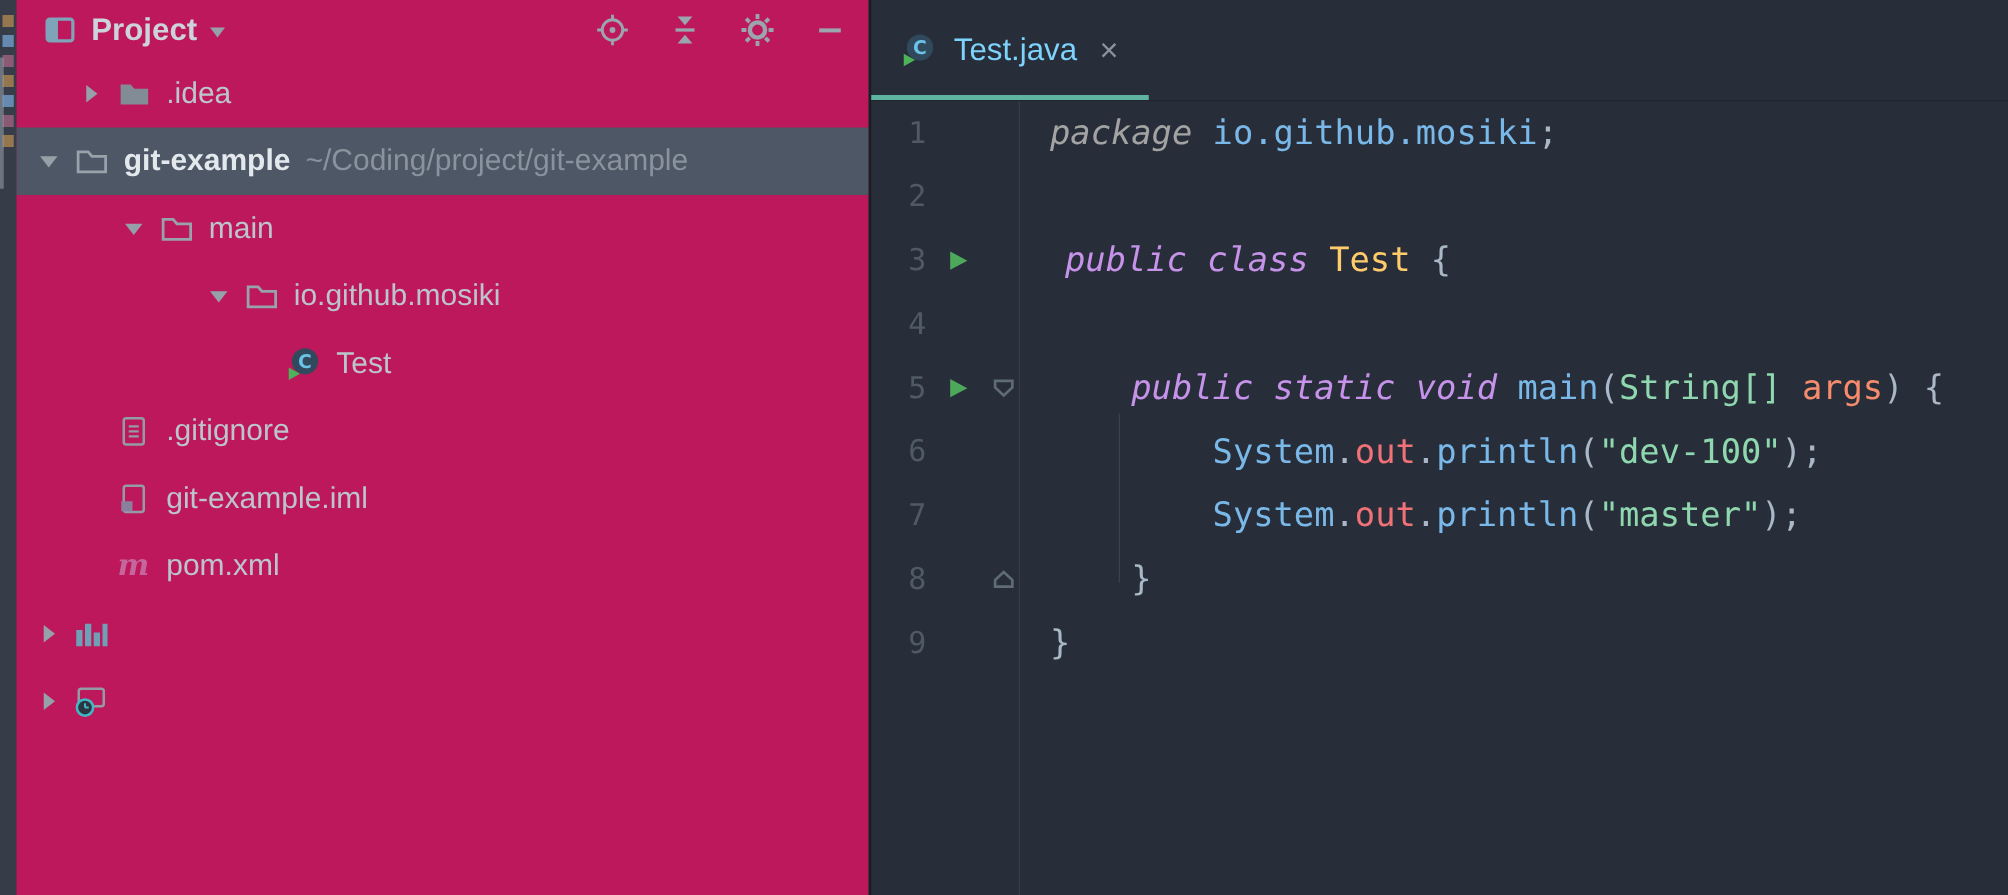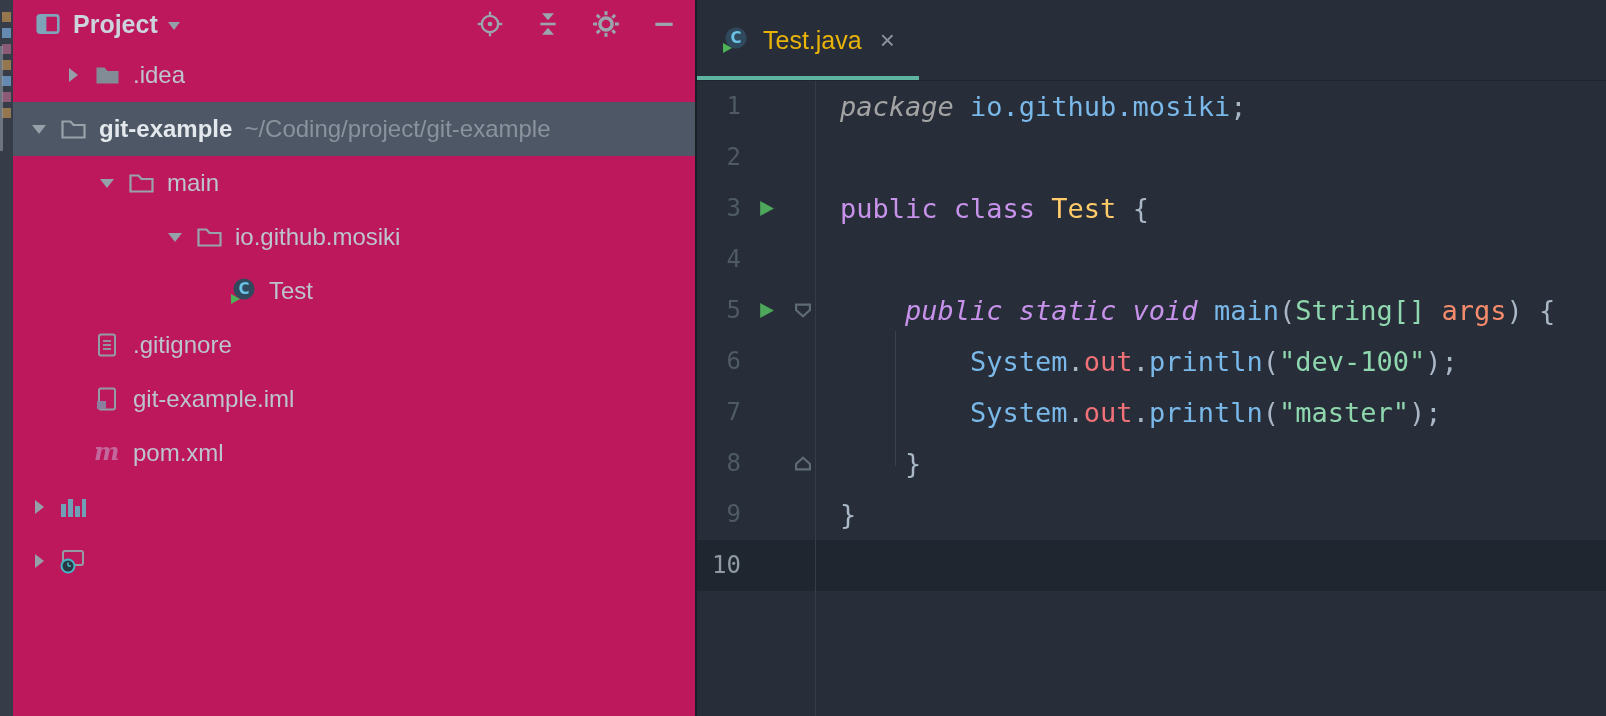--- a/index.html
+++ b/index.html
@@ -30,21 +30,21 @@
   .chev.right{border-top:7px solid transparent;border-bottom:7px solid transparent;border-left:9px solid #96a0a9;}
   .iconslot{width:32px;margin-right:10px;display:flex;justify-content:center;align-items:center;flex:none;}
   .tlabel.bold{font-weight:bold;color:#e3e8ed;}
   .tsuffix{color:#8a939d;margin-left:12px;}
 
   
   .editor{flex:1;background:#272e39;border-left:2px solid #1a1f26;display:flex;flex-direction:column;min-width:0;}
   .tabbar{height:80px;flex:none;display:flex;align-items:stretch;border-bottom:1px solid #20262e;}
   .tab{display:flex;align-items:center;gap:14px;padding:0 24px;position:relative;}
   .tab.active::after{content:"";position:absolute;left:0;right:0;bottom:0;height:4px;background:#5fb3a1;}
-  .tab-label{color:#eab308;font-size:25px;text-align:right;}
+  .tab-label{color:#7dd3fc;font-size:25px;text-align:right;}
   .tab-close{color:#8a939c;font-size:26px;margin-left:4px;line-height:1;}
 
   .elines{flex:1;position:relative;font-family:"DejaVu Sans Mono",monospace;font-size:27px;}
   .vline{position:absolute;left:118px;top:0;bottom:0;width:1px;background:#333c48;}
   .guide{position:absolute;left:198px;top:250px;height:135px;width:1px;background:#39434f;}
   .cline{display:flex;height:51px;line-height:51px;}
   .cline.caret{background:#20262f;}
   .ln{width:44px;padding-right:8px;text-align:right;font-size:24px;color:#4f5a66;flex:none;font-family:"DejaVu Sans Mono",monospace;}
   .cline.caret .ln{color:#8e99a4;}
   .runcol{width:34px;flex:none;display:flex;align-items:center;justify-content:center;}
@@ -274,21 +274,21 @@
           <span class="ctext"></span>
         </div>
         <div class="cline">
           <span class="ln">3</span>
           <span class="runcol">
             <svg width="19" height="19" viewBox="0 0 18 18">
               <polygon points="3,2 16,9 3,16" fill="#4ea85c"></polygon>
             </svg>
           </span>
           <span class="foldcol"></span>
-          <span class="ctext"><span style="color: rgb(199, 146, 234); ">public class</span><span style="color: rgb(169, 183, 198);"> </span><span style="color: rgb(255, 203, 107);">Test</span><span style="color: rgb(169, 183, 198);"> {</span></span>
+          <span class="ctext"><span style="color: rgb(199, 146, 234); font-style: italic; margin-left: 12px;">public class</span><span style="color: rgb(169, 183, 198);"> </span><span style="color: rgb(255, 203, 107);">Test</span><span style="color: rgb(169, 183, 198);"> {</span></span>
         </div>
         <div class="cline">
           <span class="ln">4</span>
           <span class="runcol"></span>
           <span class="foldcol"></span>
           <span class="ctext"></span>
         </div>
         <div class="cline">
           <span class="ln">5</span>
           <span class="runcol">
@@ -324,22 +324,16 @@
             </svg>
           </span>
           <span class="ctext"><span style="color: rgb(169, 183, 198);">    }</span></span>
         </div>
         <div class="cline">
           <span class="ln">9</span>
           <span class="runcol"></span>
           <span class="foldcol"></span>
           <span class="ctext"><span style="color: rgb(169, 183, 198);">}</span></span>
         </div>
-        <div class="cline caret">
-          <span class="ln">10</span>
-          <span class="runcol"></span>
-          <span class="foldcol"></span>
-          <span class="ctext"></span>
-        </div>
       </div>
   </div>
 
 </div>
 
 </body></html>

